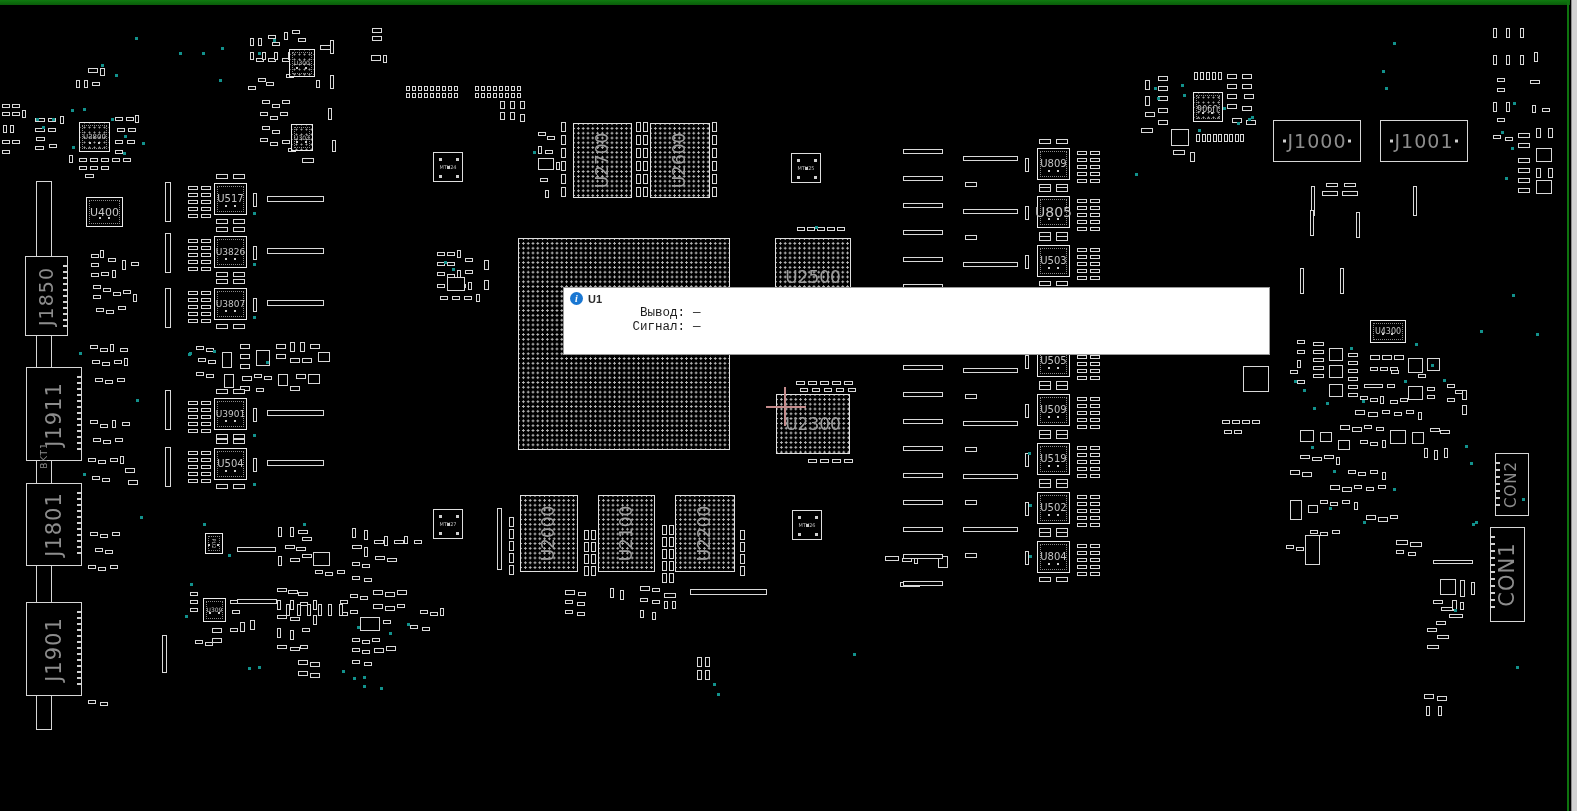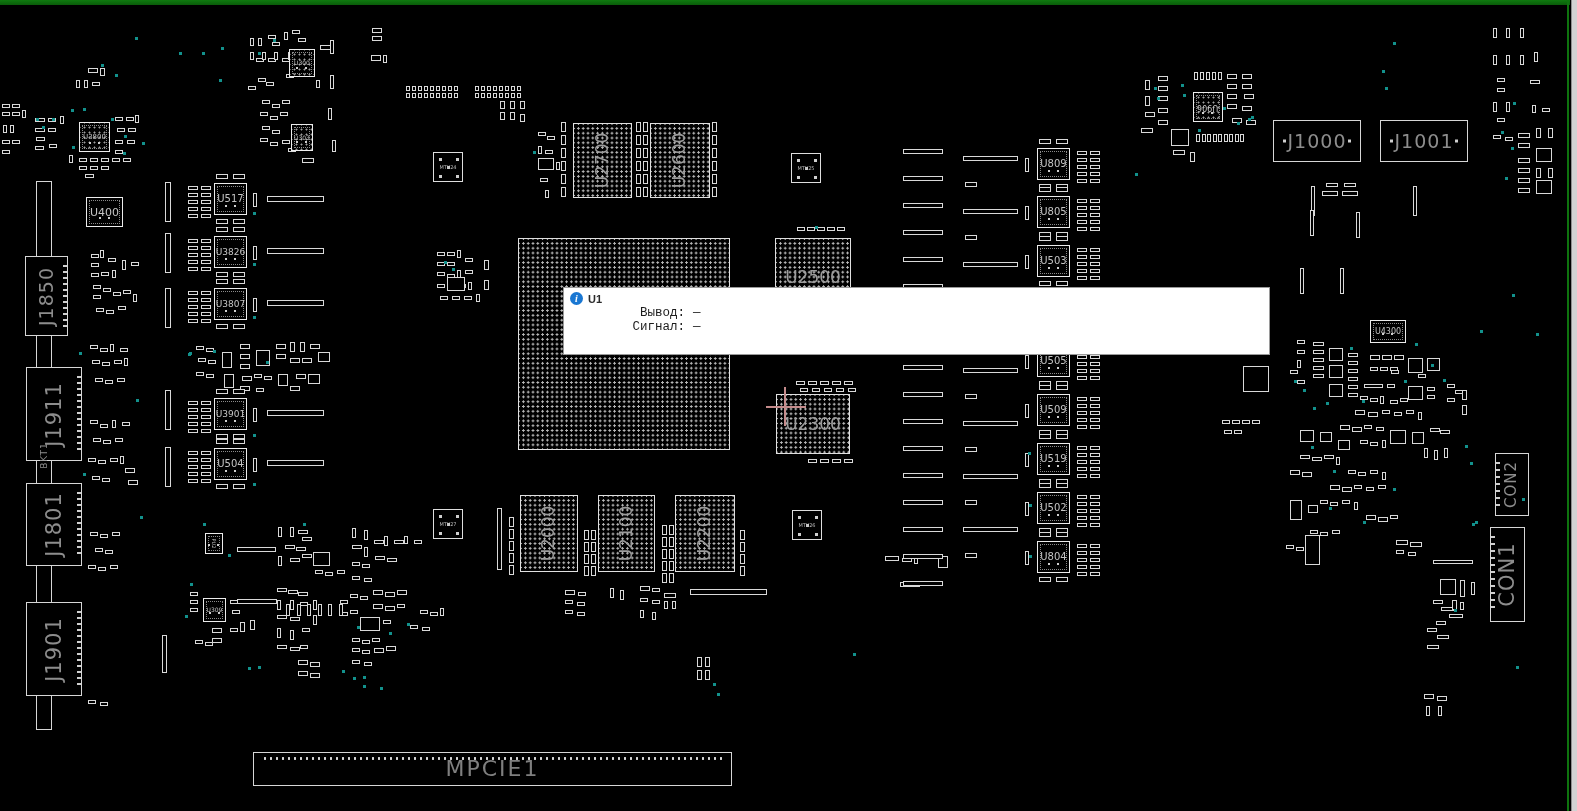--- a/index.html
+++ b/index.html
@@ -856,21 +856,21 @@
       <div class="pad" style="left: 1077px; top: 172px; width: 10px; height: 4px;"></div>
       <div class="pad" style="left: 1090px; top: 172px; width: 10px; height: 4px;"></div>
       <div class="pad" style="left: 1077px; top: 179px; width: 10px; height: 4px;"></div>
       <div class="pad" style="left: 1090px; top: 179px; width: 10px; height: 4px;"></div>
       <div class="pad" style="left: 1025px; top: 158px; width: 4px; height: 14px;"></div>
       <div class="pad" style="left: 1039px; top: 139px; width: 12px; height: 5px;"></div>
       <div class="pad" style="left: 1056px; top: 139px; width: 12px; height: 5px;"></div>
       <div class="pad" style="left: 1039px; top: 184px; width: 12px; height: 5px;"></div>
       <div class="pad" style="left: 1056px; top: 184px; width: 12px; height: 5px;"></div>
       <div class="chip" style="left: 1037px; top: 196px; width: 33px; height: 32px;">
-        <span class="lbl" style="font-size: 10px;">U805</span>
+        <span class="lbl" style="font-size: 14px;">U805</span>
       </div>
       <div class="pad" style="left: 1077px; top: 199px; width: 10px; height: 4px;"></div>
       <div class="pad" style="left: 1090px; top: 199px; width: 10px; height: 4px;"></div>
       <div class="pad" style="left: 1077px; top: 206px; width: 10px; height: 4px;"></div>
       <div class="pad" style="left: 1090px; top: 206px; width: 10px; height: 4px;"></div>
       <div class="pad" style="left: 1077px; top: 213px; width: 10px; height: 4px;"></div>
       <div class="pad" style="left: 1090px; top: 213px; width: 10px; height: 4px;"></div>
       <div class="pad" style="left: 1077px; top: 220px; width: 10px; height: 4px;"></div>
       <div class="pad" style="left: 1090px; top: 220px; width: 10px; height: 4px;"></div>
       <div class="pad" style="left: 1077px; top: 227px; width: 10px; height: 4px;"></div>
@@ -1041,23 +1041,20 @@
         <span class="lbl" style="font-size: 19px;">J1000</span>
       </div>
       <div class="conn jdots" style="left: 1380px; top: 120px; width: 88px; height: 42px;">
         <span class="lbl" style="font-size: 19px;">J1001</span>
       </div>
       <div class="conn pins-left" style="left: 1495px; top: 453px; width: 34px; height: 63px;">
         <span class="lbl rot270" style="font-size: 15px;">CON2</span>
       </div>
       <div class="conn pins-left" style="left: 1490px; top: 527px; width: 35px; height: 95px;">
         <span class="lbl rot270" style="font-size: 21px;">CON1</span>
-      </div>
-      <div class="conn mpcie" style="left: 253px; top: 752px; width: 479px; height: 34px;">
-        <span class="lbl" style="font-size: 22px;">MPCIE1</span>
       </div>
       <div class="fid" style="left: 433px; top: 152px; width: 30px; height: 30px;">
         <span class="lbl" style="font-size: 5px;">MTK24</span>
       </div>
       <div class="fid" style="left: 791px; top: 153px; width: 30px; height: 30px;">
         <span class="lbl" style="font-size: 5px;">MTK25</span>
       </div>
       <div class="fid" style="left: 433px; top: 509px; width: 30px; height: 30px;">
         <span class="lbl" style="font-size: 5px;">MTK27</span>
       </div>

